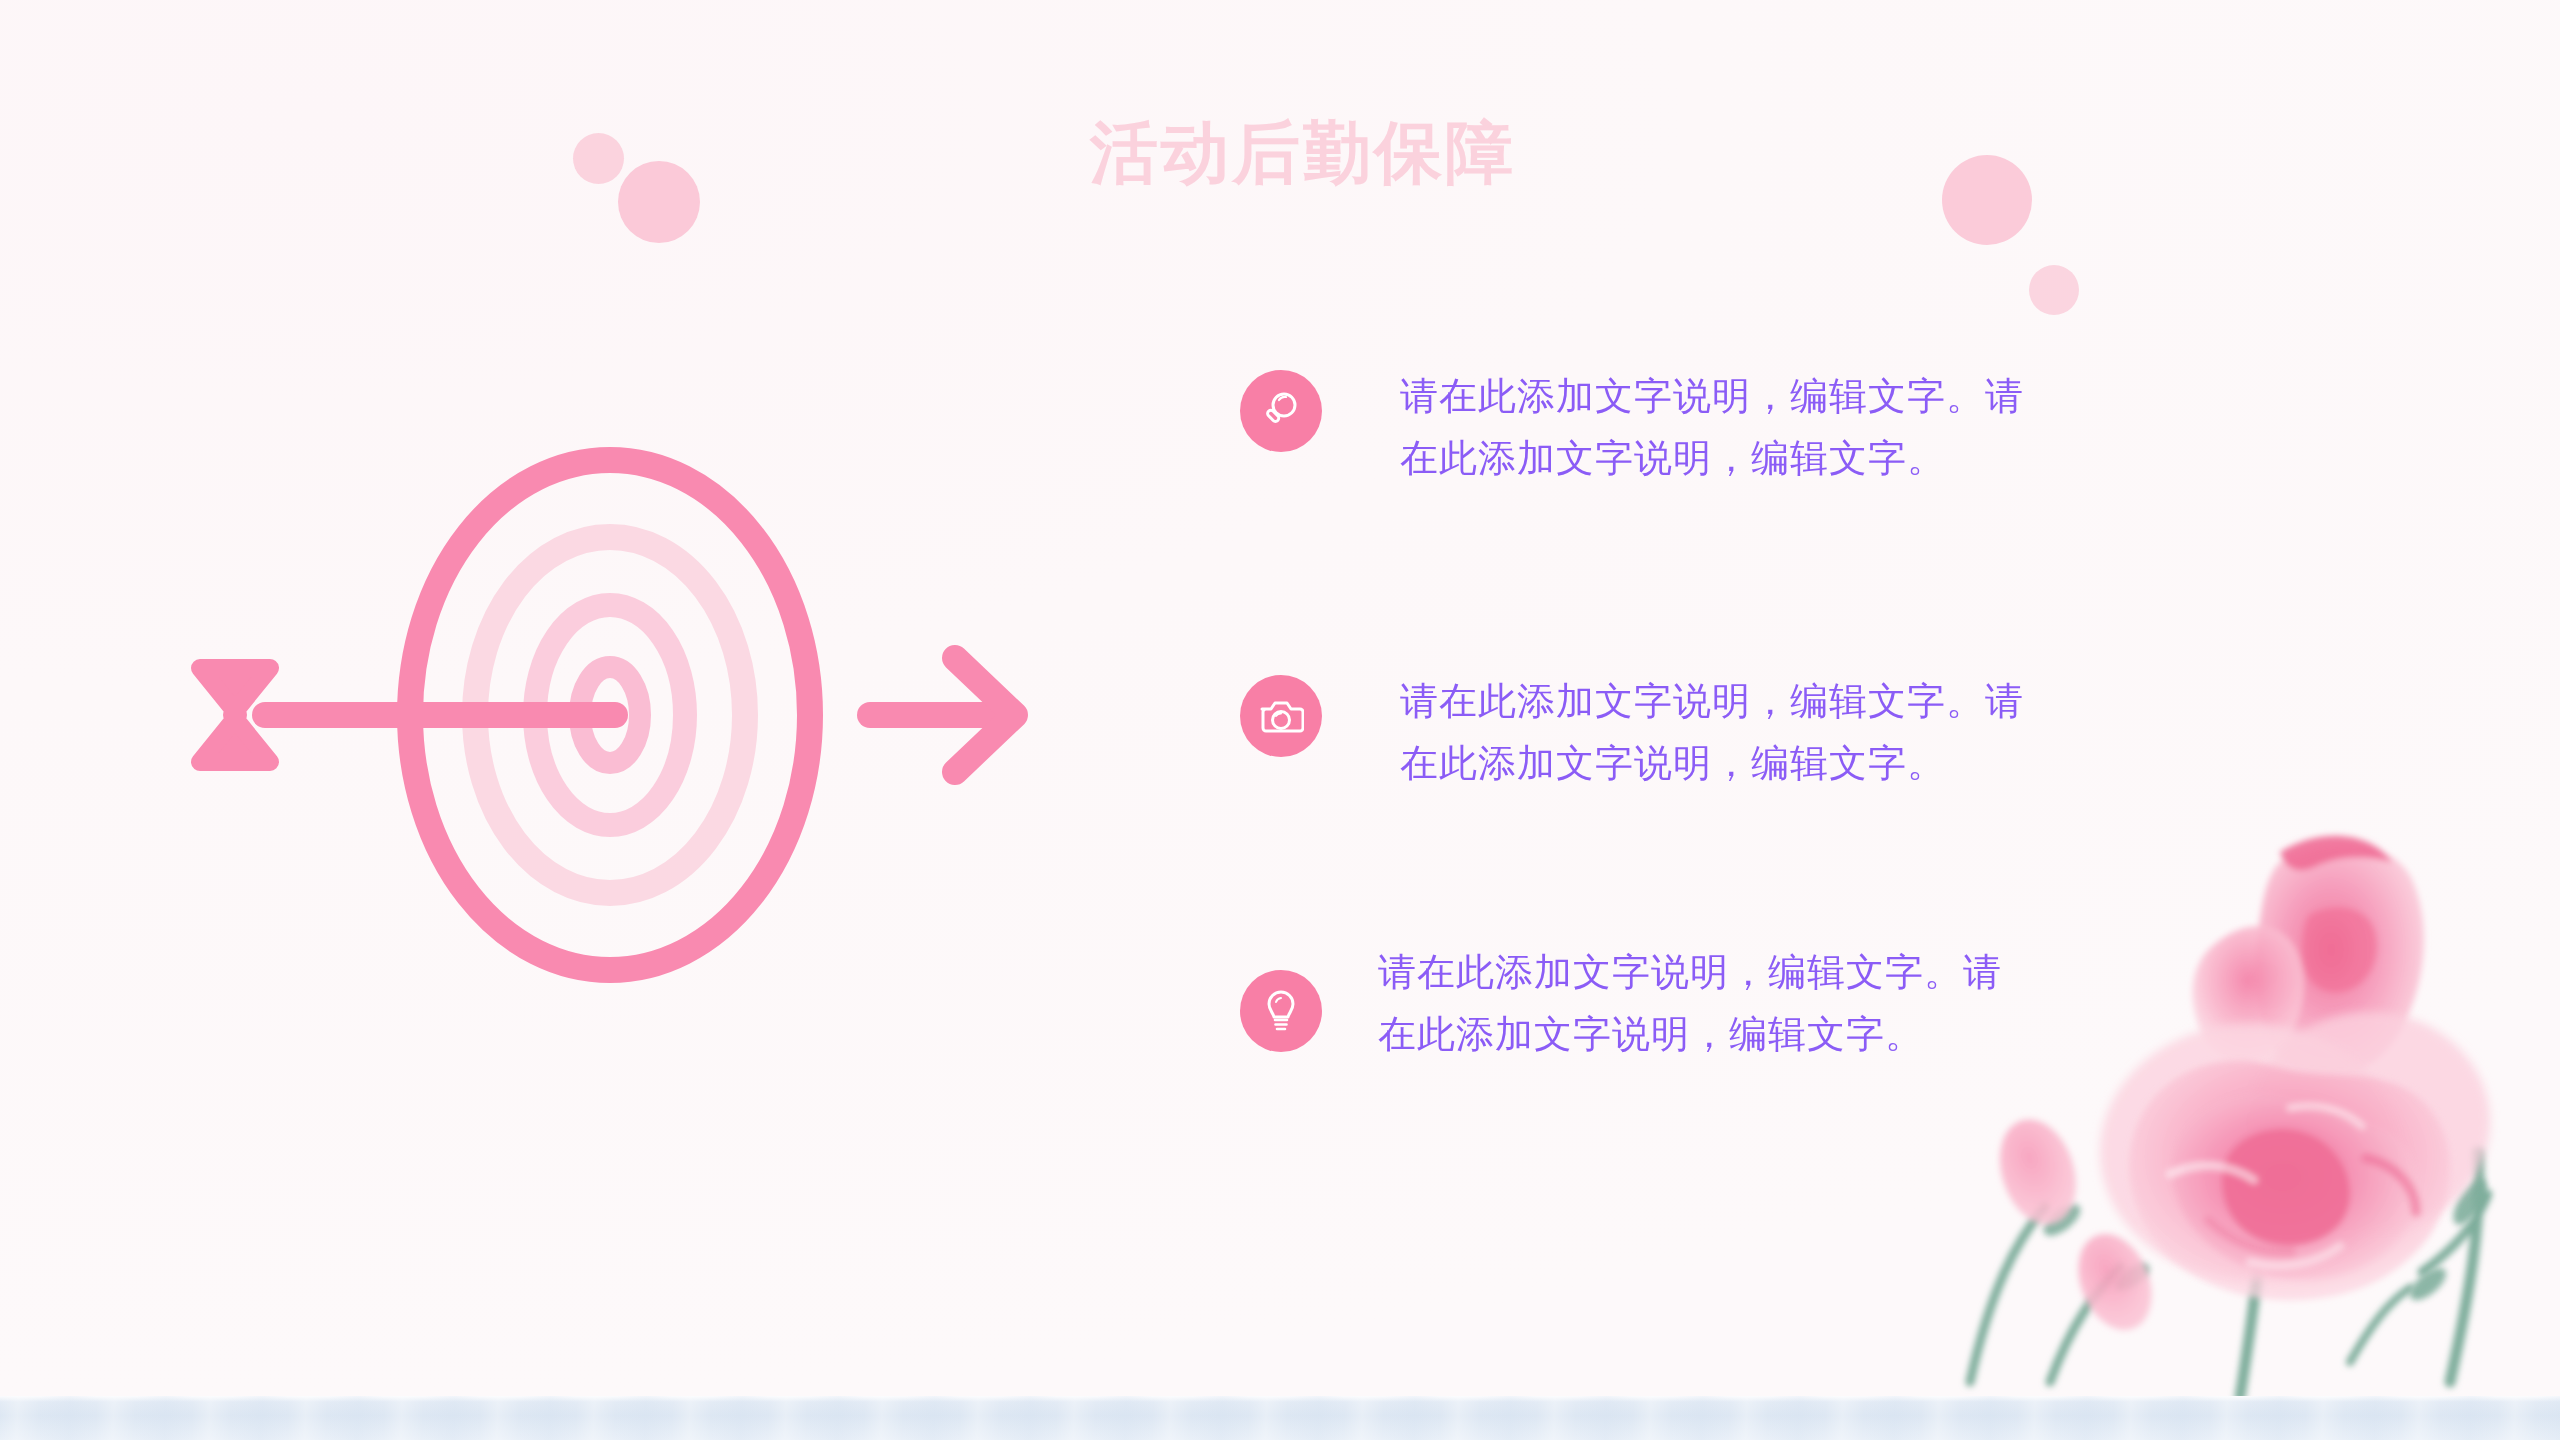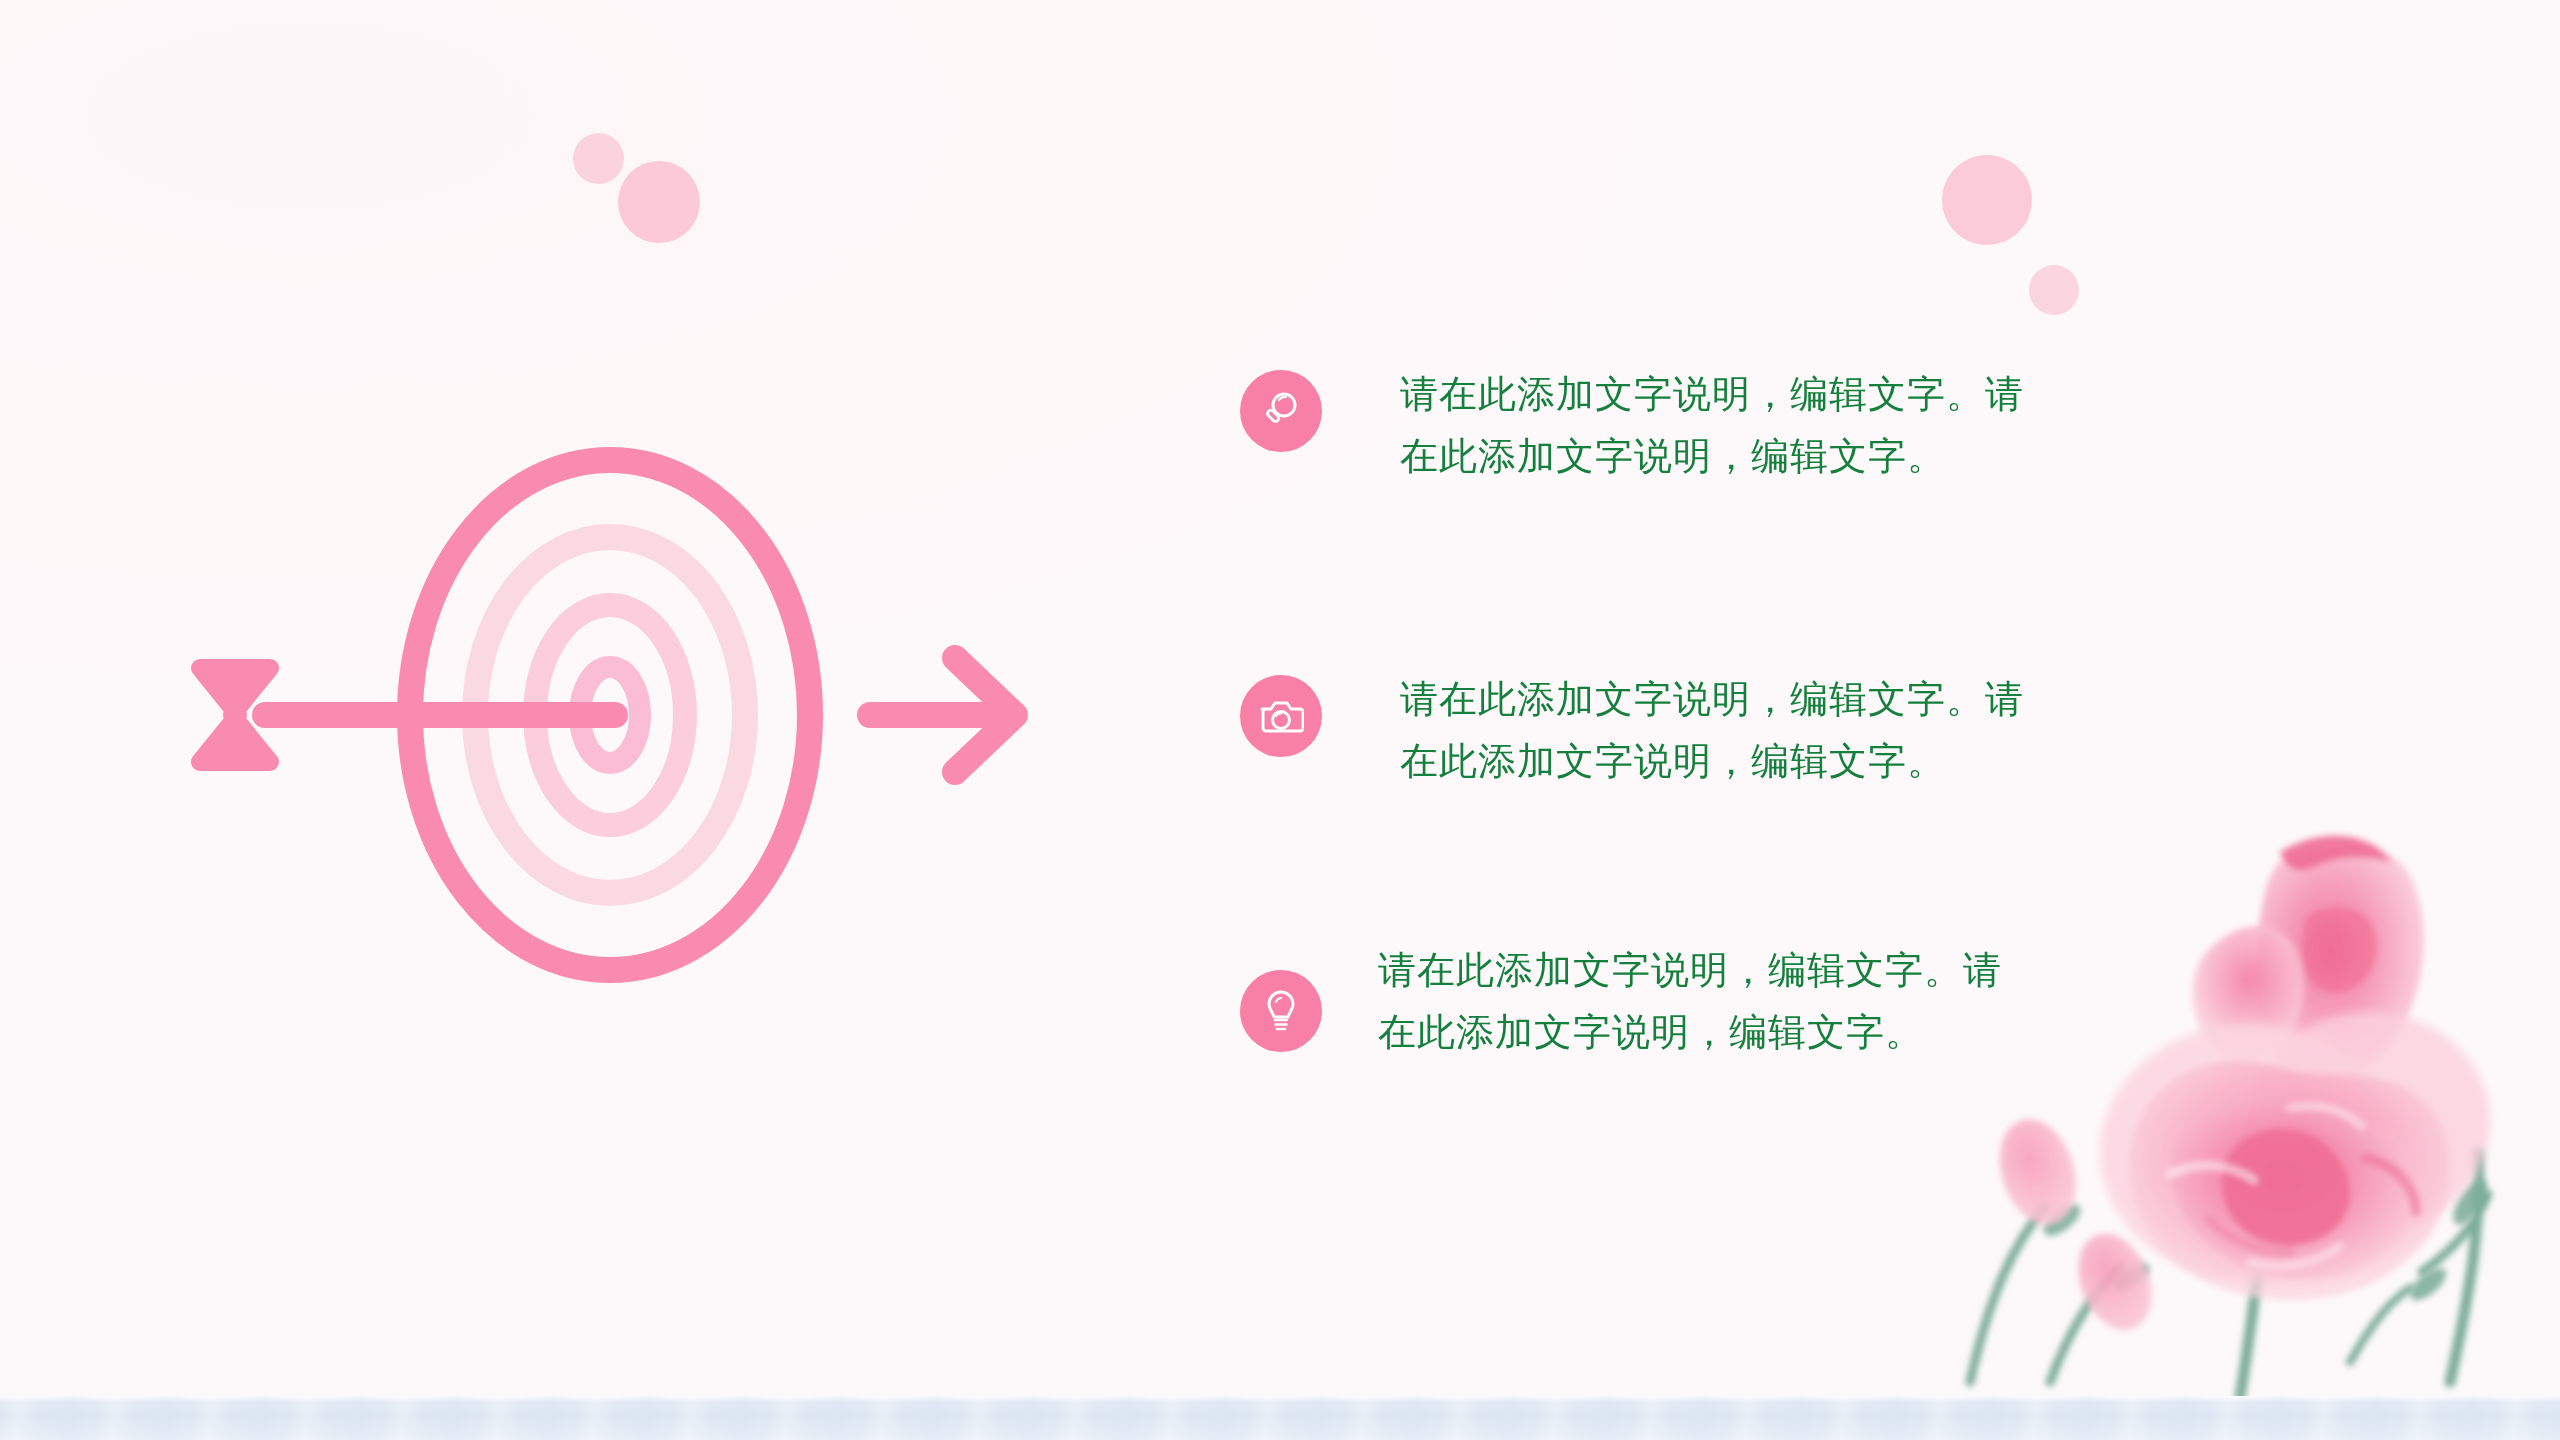--- a/index.html
+++ b/index.html
@@ -103,24 +103,23 @@
     flex: 0 0 auto;
     display: flex;
     align-items: center;
     justify-content: center;
     box-shadow: 0 0 0 0 rgba(0,0,0,0);
   }
   .bullet-icon svg { display: block; }
   .bullet-text {
     font-size: 38px;
     line-height: 1.62;
-    color: #15803d;
+    color: #8b5cf6;
     letter-spacing: 1px;
     white-space: pre-line;
-    font-family: Liberation Mono, monospace;
   }
 
   
   .bullet-1 { left: 0px;  top: 0px;   }
   .bullet-1 .bullet-text { margin-left: 78px; margin-top: -4px; }
   .bullet-2 { left: 0px;  top: 305px; }
   .bullet-2 .bullet-text { margin-left: 78px; margin-top: -4px; }
   .bullet-3 { left: 0px;  top: 600px; }
   .bullet-3 .bullet-text { margin-left: 56px; margin-top: -28px; }
 
@@ -140,20 +139,21 @@
 
 <div id="slide">
 
   <div class="bg-wash"></div>
 
   <div class="dot" style="left:573px; top:133px; width:51px; height:51px; background:#fbd3de;"></div>
   <div class="dot" style="left:618px; top:161px; width:82px; height:82px; background:#fbc9d8;"></div>
   <div class="dot" style="left:1942px; top:155px; width:90px; height:90px; background:#fbcbd9;"></div>
   <div class="dot" style="left:2029px; top:265px; width:50px; height:50px; background:#fbd5e0;"></div>
 
+  <div class="title">活动后勤保障</div>
 
   <div class="target-wrap">
     <svg viewBox="0 0 900 590" xmlns="http://www.w3.org/2000/svg">
 
       <ellipse cx="440" cy="295" rx="200" ry="255" fill="none" stroke="#f98ab0" stroke-width="26"></ellipse>
 
       <ellipse cx="440" cy="295" rx="135" ry="178" fill="none" stroke="#fbd9e3" stroke-width="26"></ellipse>
 
       <ellipse cx="440" cy="295" rx="75" ry="110" fill="none" stroke="#fbcddd" stroke-width="24"></ellipse>
 

